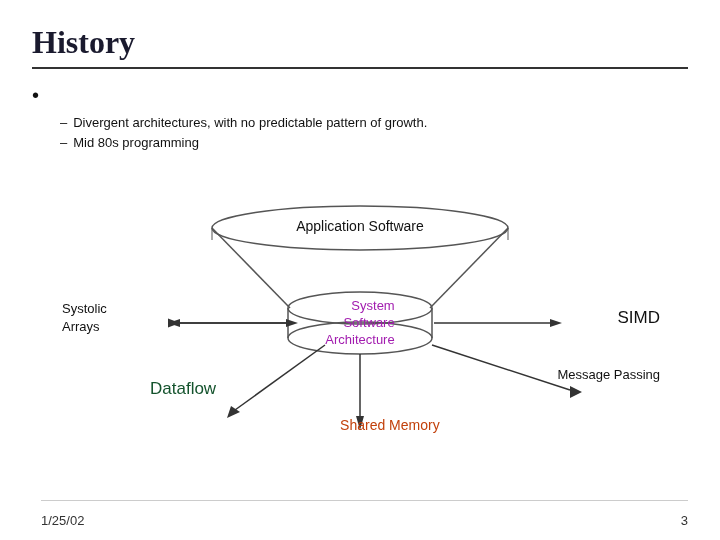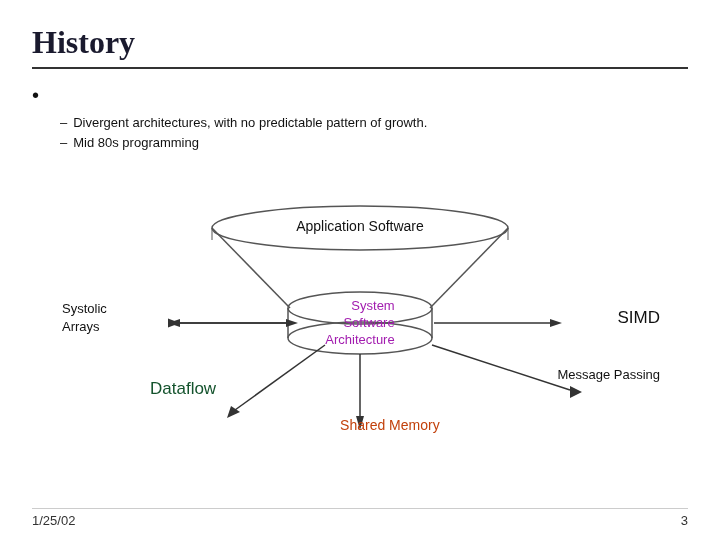--- a/index.html
+++ b/index.html
@@ -130,29 +130,29 @@
       font-size: 14px;
       color: #c2410c;
       white-space: nowrap;
       margin-top: 9px;
     }
 
     
     .footer {
       position: absolute;
       bottom: 12px;
-      left: 32px;
+      left: 41px;
       right: 32px;
       display: flex;
       justify-content: space-between;
       align-items: center;
       font-size: 13px;
       color: #333;
       border-top: 1px solid #ccc;
-      padding-top: 4px;
+      padding-top: 12px;
     }
   </style>
 </head>
 <body>
 
 <div class="slide">
 
   <div class="title">History</div>
   <hr class="title-rule">
 

